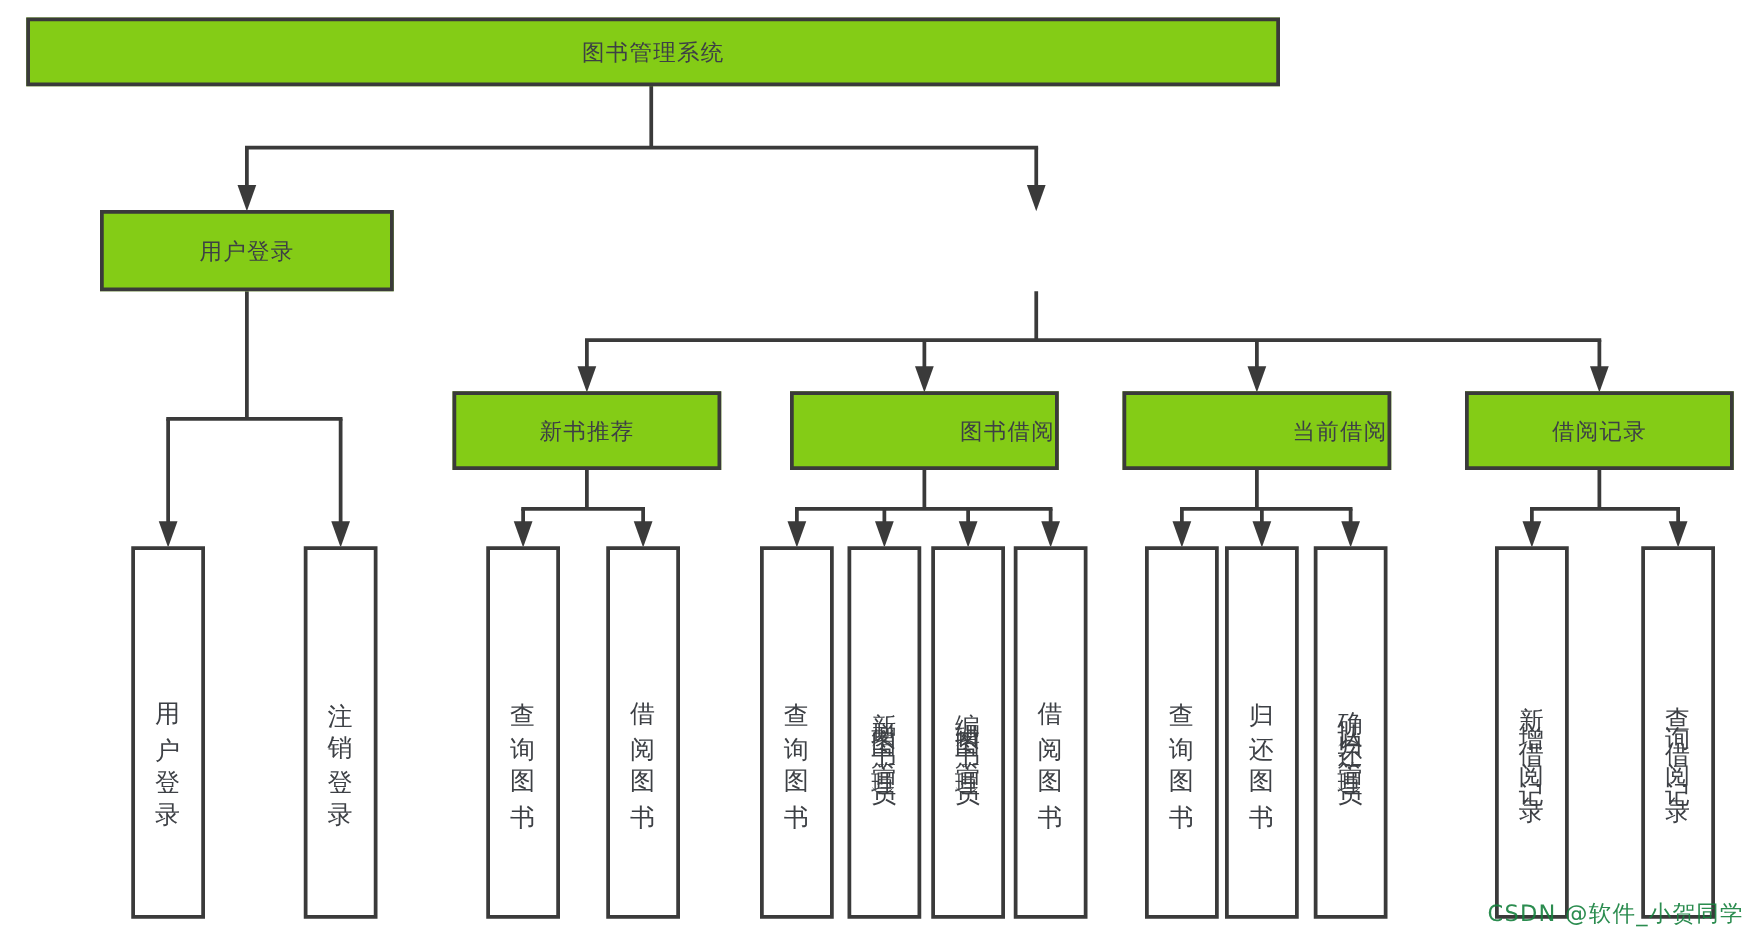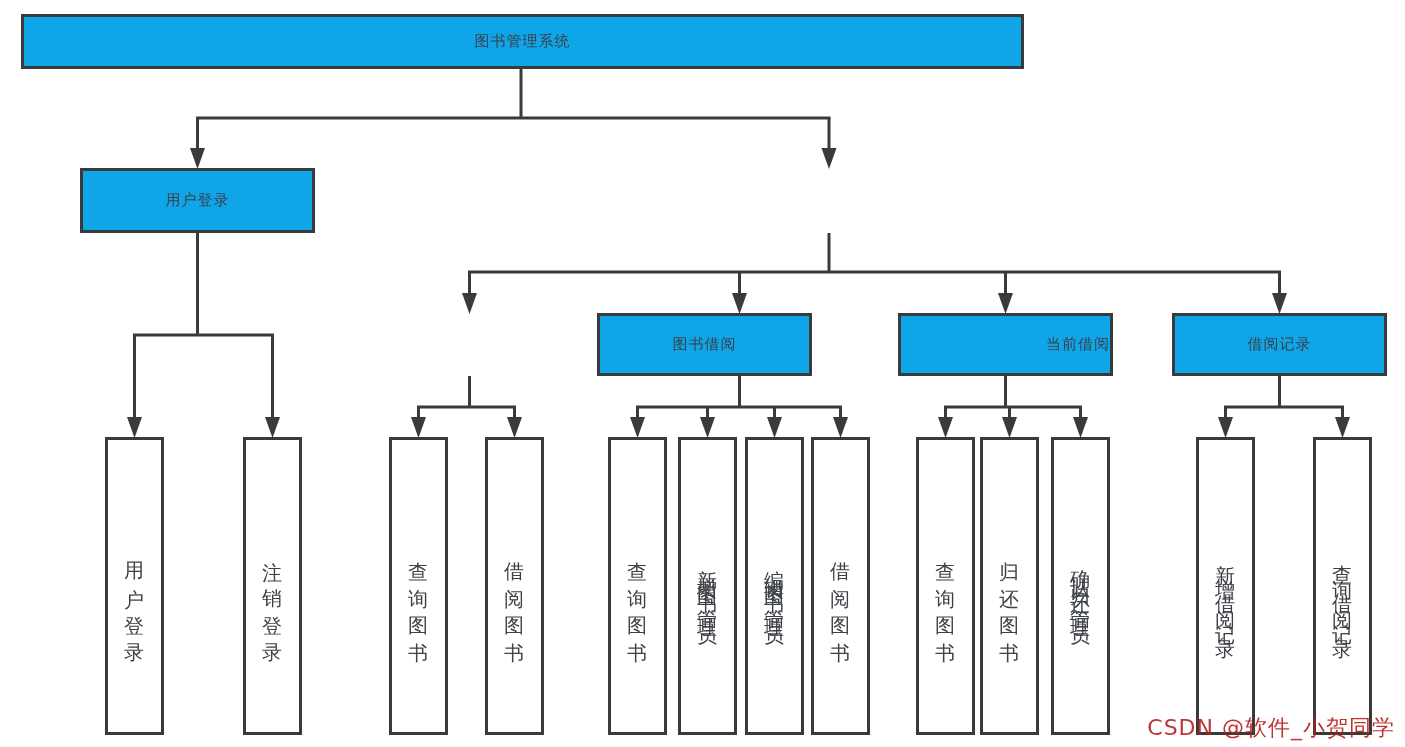--- a/index.html
+++ b/index.html
@@ -6,46 +6,46 @@
   #canvas{
     position:relative;
     width:1405px;height:747px;
     background:#ffffff;
     font-family:"DejaVu Sans","Liberation Sans",sans-serif;
     overflow:hidden;
   }
   #connectors{position:absolute;left:0;top:0;z-index:0;}
   .hbox{
     position:absolute;z-index:1;box-sizing:border-box;
-    border:3px solid #3a3a3a;background:#0ea5e9;
+    border:3px solid #3a3a3a;background:#84cc16;
     display:flex;align-items:center;justify-content:center;
-    font-size:15px;color:#3d4045;letter-spacing:1px;
+    font-size:18px;color:#3d4045;letter-spacing:1px;
   }
   #root-box{left:21px;top:14px;width:1003px;height:55px;}
   #n-user  {left:80px;top:168px;width:235px;height:65px;}
   #n-mgmt  {left:711px;top:168px;width:236px;height:65px;}
   .l3{top:313px;width:215px;height:63px;}
-  #n-newbook{left:362px;} #n-borrow{left:597px;}
+  #n-newbook{left:362px;} #n-borrow{left:632px;justify-content:flex-end;}
   #n-current{left:898px;justify-content:flex-end;} #n-records{left:1172px;align-items:center;}
   .leaf{
     position:absolute;z-index:1;box-sizing:border-box;
     top:437px;width:59px;height:298px;
     border:3px solid #3a3a3a;background:#ffffff;
     display:flex;align-items:center;justify-content:center;
   }
   .vtext{
     writing-mode:vertical-rl;text-orientation:mixed;
     font-size:20px;color:#3d4045;line-height:1;
   }
   .t4{letter-spacing:27px;padding-top:27px;}
   .t6{letter-spacing:15px;padding-top:15px;}
   .t9{letter-spacing:8px;padding-top:8px;}
   .watermark{
     position:absolute;z-index:3;right:10px;bottom:4px;
-    font-size:22px;color:#b91c1c;opacity:.9;letter-spacing:1px;
+    font-size:18px;color:#15803d;opacity:.9;letter-spacing:1px;
     white-space:nowrap;
     margin-left:41px;
   }
 </style>
 </head>
 <body>
 
 <div id="canvas">
 
   <svg id="connectors" width="1405" height="747">
@@ -104,20 +104,23 @@
     </svg>
 
   <div class="hbox" id="root-box">
     <span>图书管理系统</span>
   </div>
 
   <div class="hbox" id="n-user">
     <span>用户登录</span>
   </div>
 
+  <div class="hbox l3" id="n-newbook">
+    <span>新书推荐</span>
+  </div>
   <div class="hbox l3" id="n-borrow">
     <span>图书借阅</span>
   </div>
   <div class="hbox l3" id="n-current">
     <span>当前借阅</span>
   </div>
   <div class="hbox l3" id="n-records">
     <span>借阅记录</span>
   </div>
 

